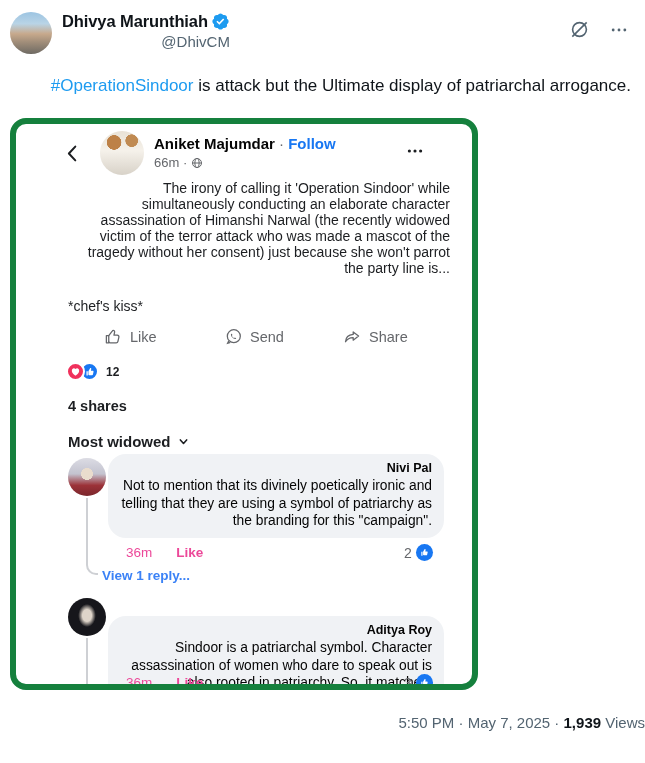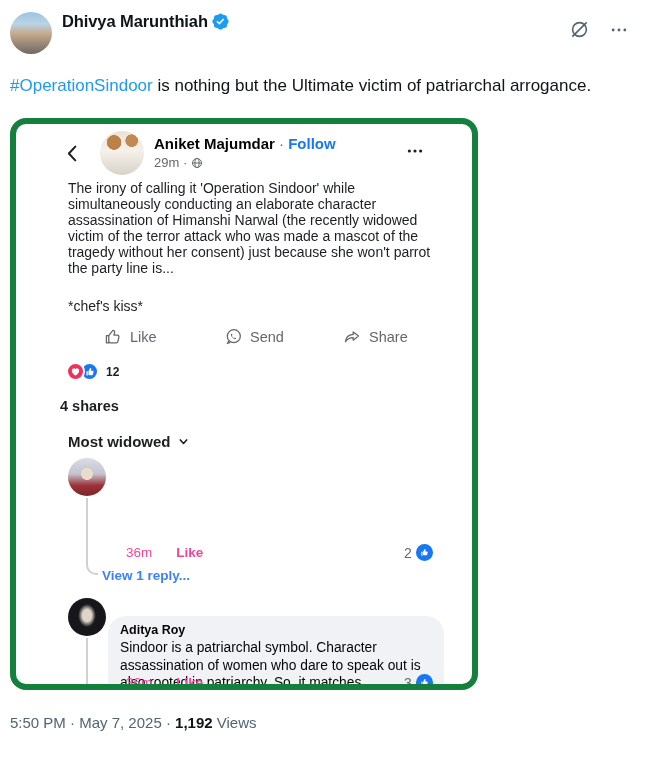--- a/index.html
+++ b/index.html
@@ -1,19 +1,19 @@
 <!DOCTYPE html>
 <html><head>
 <meta charset="utf-8">
 <style>
   * { margin:0; padding:0; box-sizing:border-box; }
   html,body { background:#fff; }
   .page {
     width:645px; height:763px; background:#fff; overflow:hidden; position:relative;
-    font-family:"Liberation Sans","DejaVu Sans",sans-serif; color:#0f1419;
+    font-family:"Liberation Sans","DejaVu Sans",sans-serif; color:#0f1419;text-align:right;
   }
   
   .th-row { display:flex; align-items:flex-start; padding:12px 12px 0 10px; }
   .avatar-x {
     width:42px; height:42px; border-radius:50%;
     background:linear-gradient(180deg,#9cc4e2 0%,#b9d4e6 28%,#c7a98c 52%,#a08d79 72%,#6e6a63 100%);
   }
   .th-names { margin-left:10px; }
   .name-line { display:flex; align-items:center; gap:3px; }
   .x-name { font-size:16.5px; font-weight:700; color:#0f1419; letter-spacing:-.1px; }
@@ -46,21 +46,21 @@
   .fb-body { left:52px; top:57px; width:382px; font-size:14px; line-height:15.9px; color:#1c1e21; }
   .fb-body2 { left:52px; top:174px; font-size:14px; color:#1c1e21; }
   .fb-action { top:203px; display:flex; align-items:center; gap:7px; color:#65676b; font-size:14.5px; font-weight:500; }
   .fb-action svg { display:block; }
   .act-like { left:88px; } .act-send { left:208px; } .act-share { left:326px; }
   .fb-reactions { left:50px; top:238px; display:flex; align-items:center; }
   .rx { width:19px; height:19px; border-radius:50%; border:2px solid #fff; display:flex; align-items:center; justify-content:center; }
   .rx-love { background:#f0315c; z-index:2; }
   .rx-like { background:#1877f2; margin-left:-5px; }
   .rx-count { margin-left:7px; font-size:12px; font-weight:700; color:#1c1e21; }
-  .fb-shares { left:44px; top:274px; font-size:14.5px; font-weight:600; color:#1c1e21; }
+  .fb-shares { left:52px; top:274px; font-size:14.5px; font-weight:600; color:#1c1e21; }
   .fb-sort { left:52px; top:309px; display:flex; align-items:center; gap:7px; font-size:15px; font-weight:600; color:#1c1e21; }
   
   .c-avatar { width:38px; height:38px; border-radius:50%; left:52px; }
   .c1-avatar {
     top:334px;
     background:radial-gradient(circle at 50% 42%,#e9dccd 0 20%,rgba(233,220,205,0) 21%),
                linear-gradient(180deg,#dcdce4 0%,#c3c3cf 42%,#9c3238 72%,#7a262c 100%);
   }
   .c2-avatar {
     top:474px;
@@ -94,54 +94,55 @@
     <div class="avatar-x"></div>
     <div class="th-names">
       <div class="name-line">
         <span class="x-name">Dhivya Marunthiah</span>
         <span style="display:flex;">
           <svg width="19" height="19" viewBox="0 0 24 24">
               <path fill="#1d9bf0" d="M22.25 12c0-1.43-.88-2.67-2.19-3.34.46-1.39.2-2.9-.81-3.91s-2.52-1.27-3.91-.81c-.66-1.31-1.91-2.19-3.34-2.19s-2.67.88-3.33 2.19c-1.4-.46-2.91-.2-3.92.81s-1.26 2.52-.8 3.91c-1.31.67-2.2 1.91-2.2 3.34s.89 2.67 2.2 3.34c-.46 1.39-.21 2.9.8 3.91s2.52 1.26 3.91.81c.67 1.31 1.91 2.19 3.34 2.19s2.68-.88 3.34-2.19c1.39.45 2.9.2 3.91-.81s1.27-2.52.81-3.91c1.31-.67 2.19-1.91 2.19-3.34zm-11.71 4.2L6.8 12.46l1.41-1.42 2.26 2.26 4.8-5.23 1.47 1.36-6.2 6.77z"></path>
             </svg>
         </span>
       </div>
+      <div class="x-handle">@DhivCM</div>
     </div>
     <div class="th-icons">
       <span>
         <svg width="23" height="23" viewBox="0 0 24 24" fill="none" stroke="#536471" stroke-width="1.7">
           <circle cx="12" cy="12" r="7.2"></circle>
             <line x1="4.5" y1="19.5" x2="19.5" y2="4.5"></line>
         </svg>
       </span>
       <span>
         <svg width="20" height="20" viewBox="0 0 24 24" fill="#536471">
           <circle cx="5" cy="12" r="1.7"></circle>
             <circle cx="12" cy="12" r="1.7"></circle>
             <circle cx="19" cy="12" r="1.7"></circle>
         </svg>
       </span>
     </div>
   </div>
 
-  <div class="tweet-text"><span class="hashtag">#OperationSindoor</span><span> is nothing but the Ultimate victim of patriarchal arrogance.</span></div>
+  <div class="tweet-text"><span class="hashtag">#OperationSindoor</span><span> is attack but the Ultimate display of patriarchal arrogance.</span></div>
 
   <div class="fb-card">
 
     <span class="abs fb-back">
       <svg width="22" height="26" viewBox="0 0 24 24" fill="none" stroke="#1c1e21" stroke-width="2.2" stroke-linecap="round" stroke-linejoin="round">
           <polyline points="14.5,5 7.5,12.5 14.5,20"></polyline>
         </svg>
     </span>
     <div class="abs fb-avatar"></div>
     <div class="abs fb-nameblock">
       <div class="fb-name-row">
         <span>Aniket Majumdar</span><span class="fb-sep"> · </span><span class="fb-follow">Follow</span>
       </div>
       <div class="fb-meta">
-        <span>29m ·</span>
+        <span>66m ·</span>
         <span style="display:flex;">
           <svg width="12" height="12" viewBox="0 0 24 24" fill="none" stroke="#65676b" stroke-width="2">
             <circle cx="12" cy="12" r="9"></circle>
               <line x1="3" y1="12" x2="21" y2="12"></line>
               <ellipse cx="12" cy="12" rx="4.2" ry="9"></ellipse>
           </svg>
         </span>
       </div>
     </div>
     <span class="abs fb-dots">
@@ -202,20 +203,24 @@
     <div class="abs fb-sort">
       <span>Most widowed</span>
       <span style="display:flex;">
         <svg width="11" height="11" viewBox="0 0 14 14" fill="none" stroke="#1c1e21" stroke-width="2" stroke-linecap="round" stroke-linejoin="round">
             <polyline points="3,5 7,9.5 11,5"></polyline>
           </svg>
       </span>
     </div>
 
     <div class="abs c-avatar c1-avatar"></div>
+    <div class="abs c-bubble c1-bubble">
+      <div class="c-name">Nivi Pal</div>
+      <div class="c-text">Not to mention that its divinely poetically ironic and telling that they are using a symbol of patriarchy as the branding for this "campaign".</div>
+    </div>
     <div class="abs c-footer c1-footer">
       <span>36m</span>
       <span class="c-like-label">Like</span>
     </div>
     <div class="abs c-likebadge c1-badge">
       <span>2</span>
       <span class="mini-thumb">
         <svg width="9" height="9" viewBox="0 0 24 24" fill="#fff">
             <path d="M3.5 10h3.2v10.5H3.5zM8.2 19.3V10l4-7c.2-.4.6-.6 1-.6 1.2 0 2 1.1 1.8 2.2L14.2 9h4.3c1.3 0 2.3 1.2 2 2.5l-1.5 6.4c-.2 1-1.1 1.6-2 1.6H9.9c-.7 0-1.3-.4-1.7-1.2z"></path>
           </svg>
@@ -237,15 +242,15 @@
       <span>3</span>
       <span class="mini-thumb">
         <svg width="9" height="9" viewBox="0 0 24 24" fill="#fff">
             <path d="M3.5 10h3.2v10.5H3.5zM8.2 19.3V10l4-7c.2-.4.6-.6 1-.6 1.2 0 2 1.1 1.8 2.2L14.2 9h4.3c1.3 0 2.3 1.2 2 2.5l-1.5 6.4c-.2 1-1.1 1.6-2 1.6H9.9c-.7 0-1.3-.4-1.7-1.2z"></path>
           </svg>
       </span>
     </div>
     <div class="abs thread-2"></div>
   </div>
 
-  <div class="tweet-footer"><span>5:50 PM · May 7, 2025 · </span><span class="views-count">1,192</span><span> Views</span></div>
+  <div class="tweet-footer"><span>5:50 PM · May 7, 2025 · </span><span class="views-count">1,939</span><span> Views</span></div>
 
 </div>
 
 </body></html>

